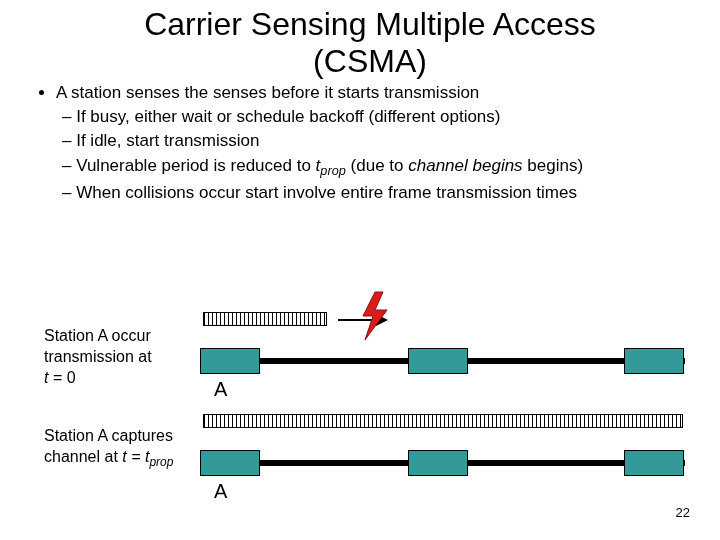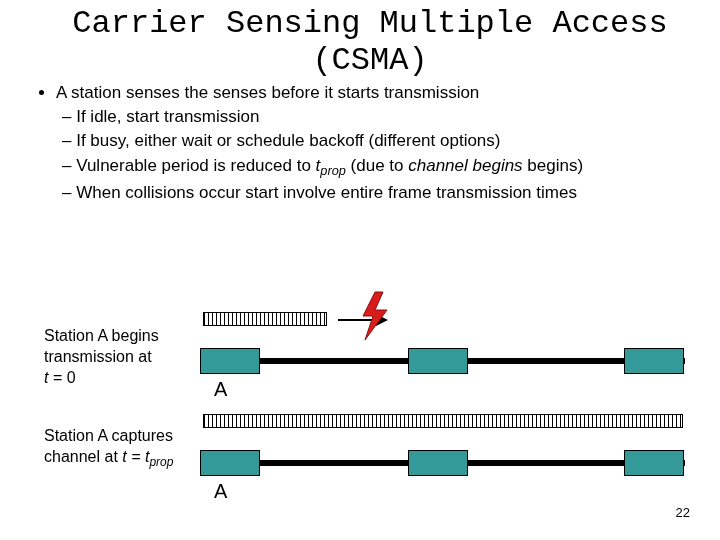--- a/index.html
+++ b/index.html
@@ -11,21 +11,20 @@
     background: #fff;
     color: #000;
     position: relative;
     overflow: hidden;
   }
   .title {
     font-size: 32px;
     text-align: center;
     margin: 6px 40px 2px 60px;
     line-height: 1.15;
-    font-family: Liberation Mono, monospace;
   }
   .bullets {
     font-size: 17px;
     margin: 2px 22px 0 38px;
     line-height: 1.32;
   }
   ul.top { list-style: disc; padding-left: 18px; margin:0; }
   ul.sub { list-style: none; padding-left: 24px; margin:2px 0 0 0; }
   ul.sub li::before { content: "– "; margin-left: -18px; }
   ul.sub li { padding-left: 18px; text-indent: -18px; margin-bottom: 2px; }
@@ -142,34 +141,34 @@
 <div class="title">
   <span>Carrier Sensing Multiple Access</span><br>
   <span>(CSMA)</span>
 </div>
 
 <div class="bullets">
   <ul class="top">
     <li>
       <span>A station senses the senses before it starts transmission</span>
       <ul class="sub">
+        <li>If busy, either wait or schedule backoff (different options)</li>
         <li>If idle, start transmission</li>
-        <li>If busy, either wait or schedule backoff (different options)</li>
         <li>
           <span>Vulnerable period is reduced to </span><i>t</i><span class="subscript">prop</span><span> (due to </span><em>channel begins</em><span> begins)</span>
         </li>
         <li>When collisions occur start involve entire frame transmission times</li>
       </ul>
     </li>
   </ul>
 </div>
 
 <div class="diagram-area row1">
   <div class="row-caption">
-    <span>Station A begins</span><br>
+    <span>Station A occur</span><br>
     <span>transmission at</span><br>
     <i>t</i><span> = 0</span>
   </div>
   <div class="timeline">
     <div class="bus"></div>
     <div class="hatched"></div>
     <div class="arrow">
       <div class="shaft"></div>
         <div class="head"></div>
     </div>

